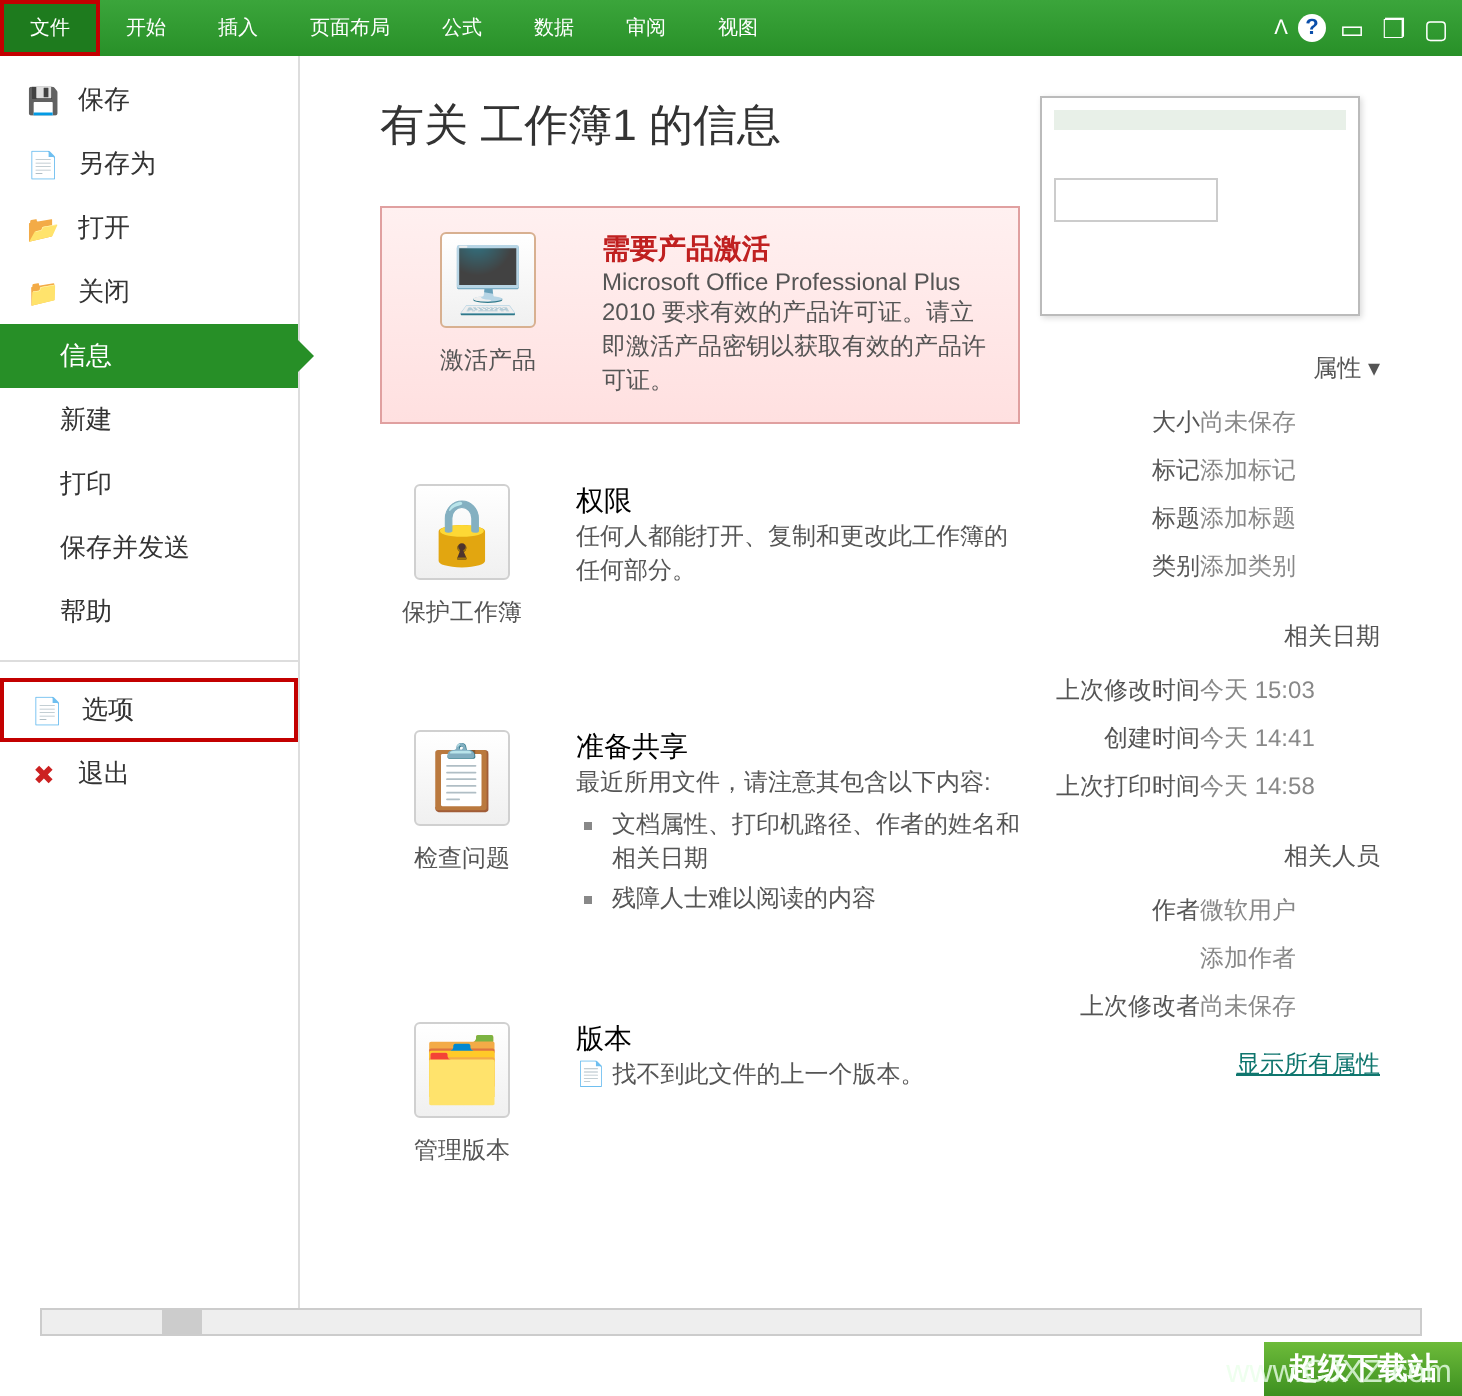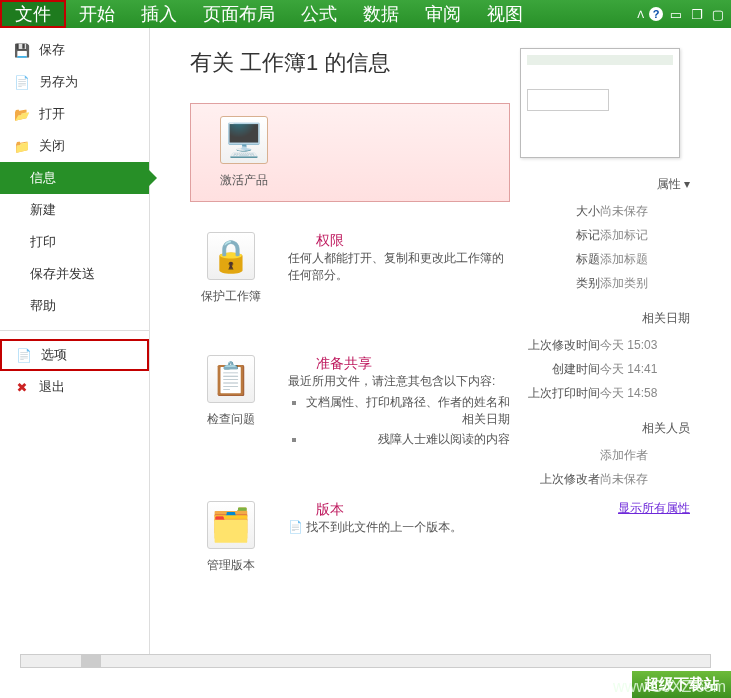--- a/index.html
+++ b/index.html
@@ -1,19 +1,19 @@
 <!DOCTYPE html>
 <html><head>
 <meta charset="utf-8">
 <style>
   * { margin: 0; padding: 0; box-sizing: border-box; font-family: "Microsoft YaHei", Tahoma, sans-serif; }
   body { background: #fff; width: 731px; height: 698px; overflow: hidden; position: relative; }
 
   .ribbon-bar { height: 28px; background: linear-gradient(#3ba53b,#289028); display: flex; align-items: stretch; position: relative; }
-  .ribbon-tab { padding: 0 13px; display: flex; align-items: center; color: #fff; font-size: 18px; cursor: pointer; }
+  .ribbon-tab { padding: 0 13px; display: flex; align-items: center; color: #fff; font-size: 10px; cursor: pointer; }
   .ribbon-tab.file { background: #1e7b1e; border: 2px solid #c30000; }
   .system-btns { position: absolute; right: 5px; top: 0; height: 28px; display: flex; align-items: center; gap: 5px; }
   .sys-icon { width: 16px; height: 16px; display: flex; align-items: center; justify-content: center; font-size: 13px; color: #fff; cursor: pointer; }
   .sys-help { color: #0a4eaa; background:#fff; border-radius:50%; width:14px; height:14px; font-weight:bold; font-size:11px; }
   .chevron { color:#fff; font-size:10px; }
 
   .backstage { display: flex; height: 635px; }
   .sidebar { width: 150px; background: #fff; border-right: 1px solid #ddd; padding-top: 6px; }
   .side-item { display: flex; align-items: center; height: 32px; padding: 0 14px; font-size: 13px; color: #333; gap: 9px; cursor: pointer; position:relative; }
   .side-item.selected { background: #278f27; color: #fff; }
@@ -24,38 +24,38 @@
 
   .main { flex: 1; padding: 20px 0 0 40px; display: flex; }
   .left-col { width: 320px; }
   .right-col { width: 180px; padding-left:10px;text-align:right; }
   .page-title { font-size: 22px; font-weight: normal; color: #333; margin-bottom: 25px; }
 
   .section { display: flex; margin-bottom: 50px; }
   .sect-btn { width: 82px; text-align: center; font-size: 12px; color:#555; cursor:pointer; }
   .sect-btn .big-icon { width: 48px; height: 48px; margin: 0 auto 8px; display:flex; align-items:center; justify-content:center; font-size:32px; border:1px solid #d0d0d0; border-radius:3px; background:linear-gradient(#fff,#f0f0f0); }
   .sect-body { flex: 1; padding-left: 16px; font-size: 12px; color: #555; }
-  .sect-body .h { font-size: 14px; color: #be185d; margin-left: 28px; }
+  .sect-body .h { font-size: 14px; color: #000000; }
   .sect-body ul { padding-left: 18px; margin-top:4px; }
-  .sect-body li { margin: 3px 0; list-style:square; color:#888;text-align:right;}
+  .sect-body li { margin: 3px 0; list-style:square; color:#888;}
   .sect-body li span{color:#555;}
 
   .activate-box { border: 1px solid #e0a0a0; background: linear-gradient(#fff0f0,#ffe0e0); padding: 12px; display: flex; margin-bottom:30px;}
   .activate-box .sect-btn .big-icon{border-color:#d8b090;}
   .act-title { color: #c02020; font-size: 14px; font-weight:bold; }
 
   .thumb { width: 160px; height: 110px; border: 1px solid #bbb; background:#fff; box-shadow:1px 1px 3px rgba(0,0,0,.15); position:relative; }
   .thumb::before{content:"";position:absolute;left:6px;right:6px;top:6px;height:10px;background:#e8f0e8;}
   .thumb::after{content:"";position:absolute;left:6px;right:70px;top:40px;height:20px;border:1px solid #ccc;}
   
   .prop-head { font-size: 12px; color: #555; margin: 18px 0 10px; cursor:pointer;}
   .prop-row { display: flex; font-size: 12px; margin: 7px 0; }
   .prop-label { width: 80px; color: #555; }
   .prop-value { color: #888; }
-  .show-all { font-size:12px; color:#6d28d9; text-decoration:underline; margin-top:12px; cursor:pointer;}
+  .show-all { font-size:12px; color:#0f766e; text-decoration:underline; margin-top:12px; cursor:pointer;}
 
   .scrollbar-bottom{position:absolute; bottom:30px; left:20px; right:20px; height:14px; background:#eee; border:1px solid #ccc;}
   .scroll-thumb{position:absolute; left:60px; width:20px; top:0; bottom:0; background:#ccc;}
 
   .watermark{position:absolute; right:0; bottom:0; background:linear-gradient(#6dbb3a,#3d9020); color:#fff; font-size:15px; padding:4px 12px; font-weight:bold;}
   .watermark2{position:absolute; right:5px; bottom:2px; color:#eaffea; font-size:16px; opacity:.8;}
 
   .divider{border-top:1px solid #ddd; margin:8px 0 8px;}
 </style>
 </head>
@@ -125,20 +125,24 @@
 
   <div class="main">
     <div class="left-col">
       <div class="page-title">有关 工作簿1 的信息</div>
 
       <div class="activate-box">
         <div class="sect-btn">
           <div class="big-icon">🖥️</div>
           <span>激活产品</span>
         </div>
+        <div class="sect-body">
+          <div class="act-title">需要产品激活</div>
+          <div>Microsoft Office Professional Plus 2010 要求有效的产品许可证。请立即激活产品密钥以获取有效的产品许可证。</div>
+        </div>
       </div>
 
       <div class="section">
         <div class="sect-btn">
           <div class="big-icon">🔒</div>
           <span>保护工作簿</span>
         </div>
         <div class="sect-body">
           <div class="h">权限</div>
           <div>任何人都能打开、复制和更改此工作簿的任何部分。</div>
@@ -202,20 +206,24 @@
           <div class="prop-label">创建时间</div>
           <div class="prop-value">今天 14:41</div>
         </div>
       <div class="prop-row">
           <div class="prop-label">上次打印时间</div>
           <div class="prop-value">今天 14:58</div>
         </div>
 
       <div class="prop-head">相关人员</div>
       <div class="prop-row">
+          <div class="prop-label">作者</div>
+          <div class="prop-value">微软用户</div>
+        </div>
+      <div class="prop-row">
           <div class="prop-label"></div>
           <div class="prop-value">添加作者</div>
         </div>
       <div class="prop-row">
           <div class="prop-label">上次修改者</div>
           <div class="prop-value">尚未保存</div>
         </div>
 
       <div class="show-all">显示所有属性</div>
     </div>

